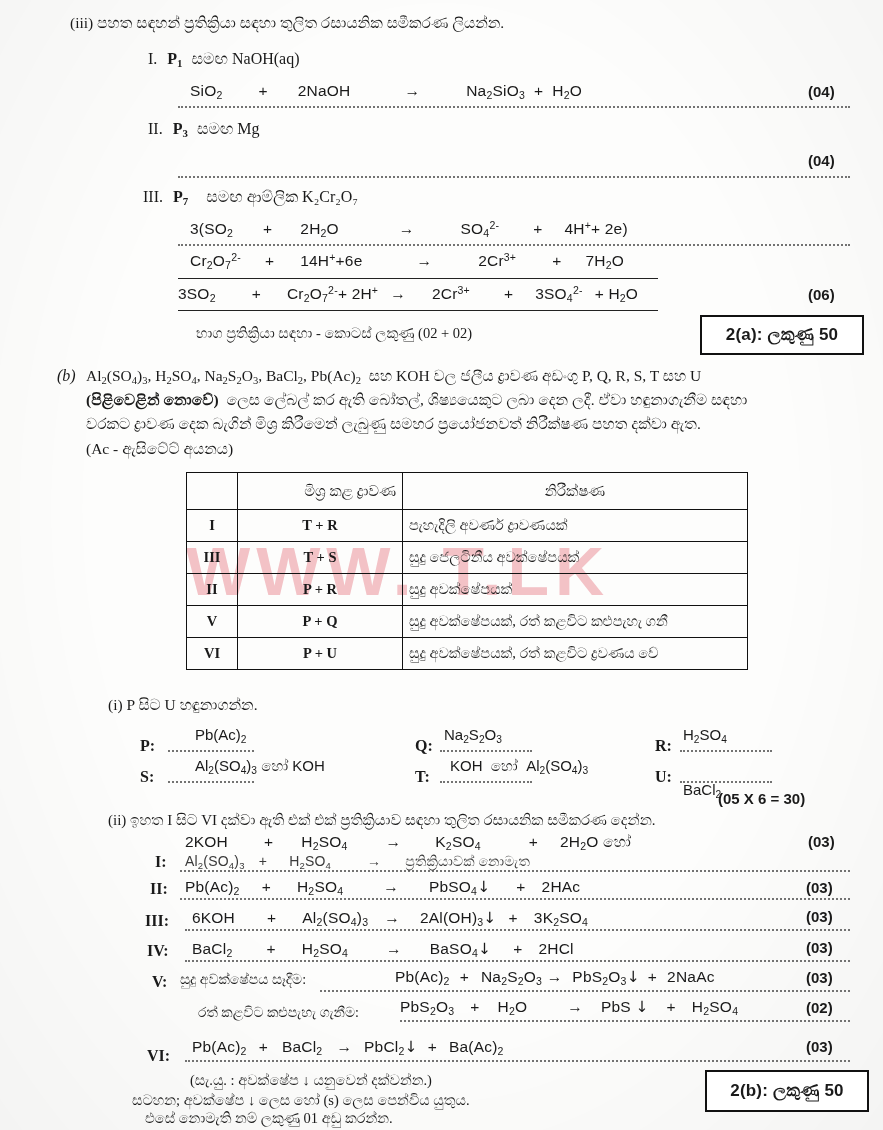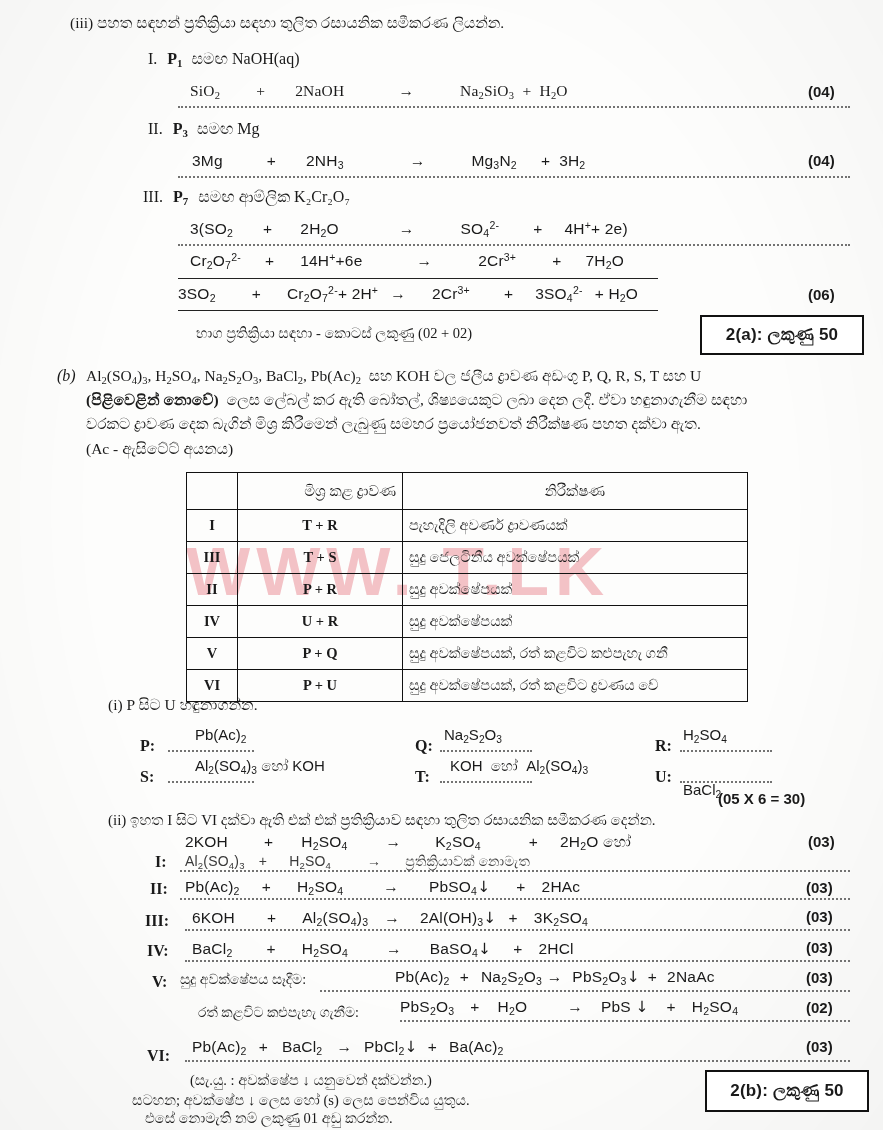--- a/index.html
+++ b/index.html
@@ -188,41 +188,38 @@
 
   <div class="watermark">WWW.      T.LK</div>
 
   <div class="layer prompt sin" style="left:70px; top:14px;">(iii) පහත සඳහන් ප්‍රතික්‍රියා සඳහා තුලිත රසායනික සමීකරණ ලියන්න.</div>
 
   <div class="layer" style="left:148px; top:50px; font-size:16px; white-space:nowrap;">
     <span class="rom">I.</span>
     <span class="b" style="margin-left:6px;">P<sub>1</sub></span>
     <span class="sin" style="margin-left:5px;">සමඟ NaOH(aq)</span>
   </div>
-  <div class="eqrow chem" style="left:190px; top:82px;font-family:Liberation Serif, serif;">
+  <div class="eqrow chem" style="left:190px; top:82px;">
     SiO<sub>2</sub><span class="sp" style="width:36px"></span>+<span class="sp" style="width:30px"></span>2NaOH<span class="sp" style="width:54px"></span>→<span class="sp" style="width:46px"></span>Na<sub>2</sub>SiO<sub>3</sub>&nbsp; + &nbsp;H<sub>2</sub>O
   </div>
   <div class="dotline" style="left:178px; top:106px; width:672px;"></div>
   <div class="marks" style="left:808px; top:83px;">(04)</div>
 
   <div class="layer" style="left:148px; top:120px; font-size:16px; white-space:nowrap;">
     <span class="rom">II.</span>
     <span class="b" style="margin-left:6px;">P<sub>3</sub></span>
     <span class="sin" style="margin-left:5px;">සමඟ Mg</span>
   </div>
-  <div class="eqrow chem" style="left:192px; top:152px;">
-    3Mg<span class="sp" style="width:44px"></span>+<span class="sp" style="width:30px"></span>2NH<sub>3</sub><span class="sp" style="width:66px"></span>→<span class="sp" style="width:46px"></span>Mg<sub>3</sub>N<sub>2</sub><span class="sp" style="width:24px"></span>+&nbsp; 3H<sub>2</sub>
-  </div>
   <div class="dotline" style="left:178px; top:176px; width:672px;"></div>
   <div class="marks" style="left:808px; top:152px;">(04)</div>
 
   <div class="layer" style="left:143px; top:188px; font-size:16px; white-space:nowrap;">
     <span class="rom">III.</span>
     <span class="b" style="margin-left:6px;">P<sub>7</sub></span>
-    <span class="sin" style="margin-left:6px;text-align:center;">සමඟ ආම්ලික K₂Cr₂O₇</span>
+    <span class="sin" style="margin-left:14px;text-align:center;">සමඟ ආම්ලික K₂Cr₂O₇</span>
   </div>
 
   <div class="eqrow chem" style="left:190px; top:220px;">
     3(SO<sub>2</sub><span class="sp" style="width:30px"></span>+<span class="sp" style="width:28px"></span>2H<sub>2</sub>O<span class="sp" style="width:60px"></span>→<span class="sp" style="width:46px"></span>SO<sub>4</sub><sup>2-</sup><span class="sp" style="width:34px"></span>+<span class="sp" style="width:22px"></span>4H<sup>+</sup>+ 2e)
   </div>
   <div class="dotline" style="left:178px; top:244px; width:672px;"></div>
 
   <div class="eqrow chem" style="left:190px; top:252px;">
     Cr<sub>2</sub>O<sub>7</sub><sup>2-</sup><span class="sp" style="width:24px"></span>+<span class="sp" style="width:26px"></span>14H<sup>+</sup>+6e<span class="sp" style="width:54px"></span>→<span class="sp" style="width:46px"></span>2Cr<sup>3+</sup><span class="sp" style="width:36px"></span>+<span class="sp" style="width:24px"></span>7H<sub>2</sub>O
   </div>
@@ -269,25 +266,20 @@
         <td class="col-obs">පැහැදිලි අවර්ණ ද්‍රාවණයක්</td>
       </tr>
       <tr>
         <td class="col-idx">III</td>
         <td class="col-mix">T + S</td>
         <td class="col-obs">සුදු ජෙලටිනීය අවක්ෂේපයක්</td>
       </tr>
       <tr>
         <td class="col-idx">II</td>
         <td class="col-mix">P + R</td>
-        <td class="col-obs">සුදු අවක්ෂේපයක්</td>
-      </tr>
-      <tr>
-        <td class="col-idx">IV</td>
-        <td class="col-mix">U + R</td>
         <td class="col-obs">සුදු අවක්ෂේපයක්</td>
       </tr>
       <tr>
         <td class="col-idx">V</td>
         <td class="col-mix">P + Q</td>
         <td class="col-obs">සුදු අවක්ෂේපයක්, රත් කළවිට කළුපැහැ ගනී</td>
       </tr>
       <tr>
         <td class="col-idx">VI</td>
         <td class="col-mix">P + U</td>

